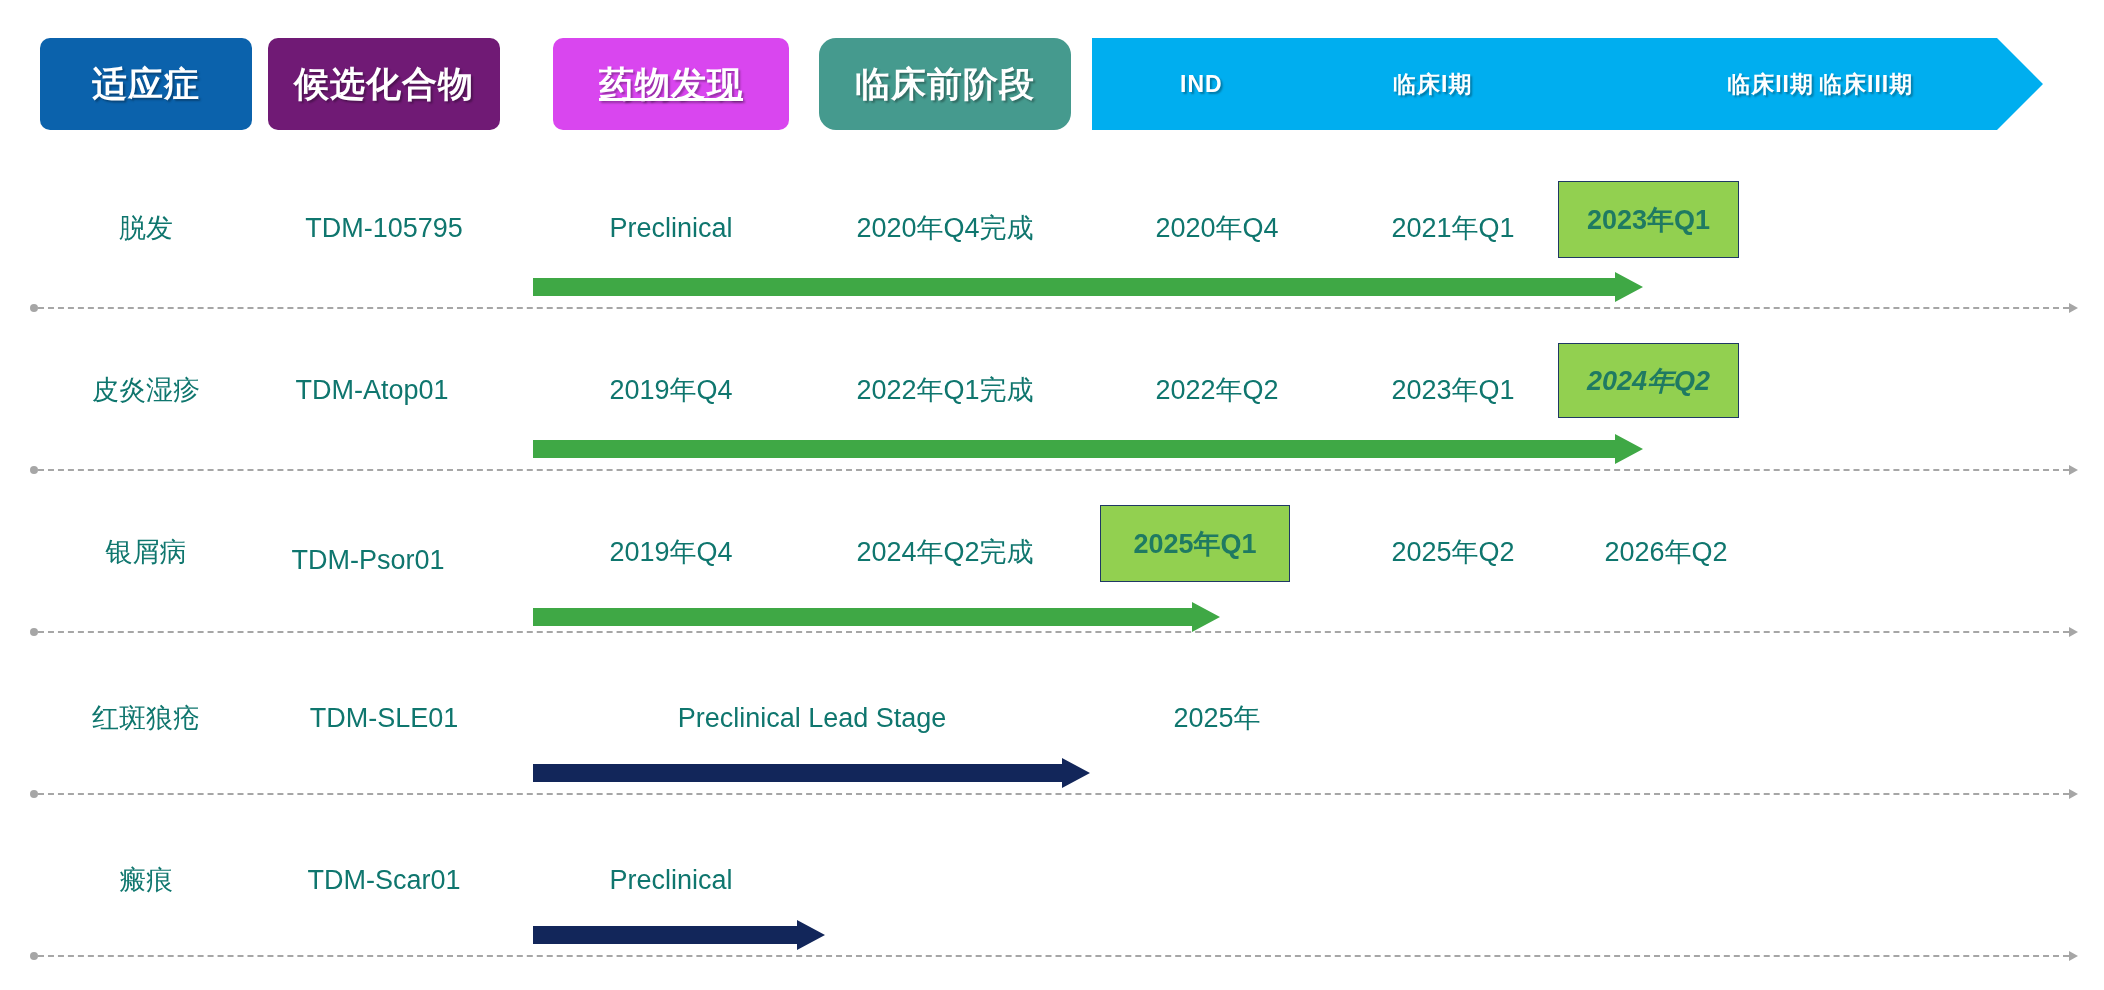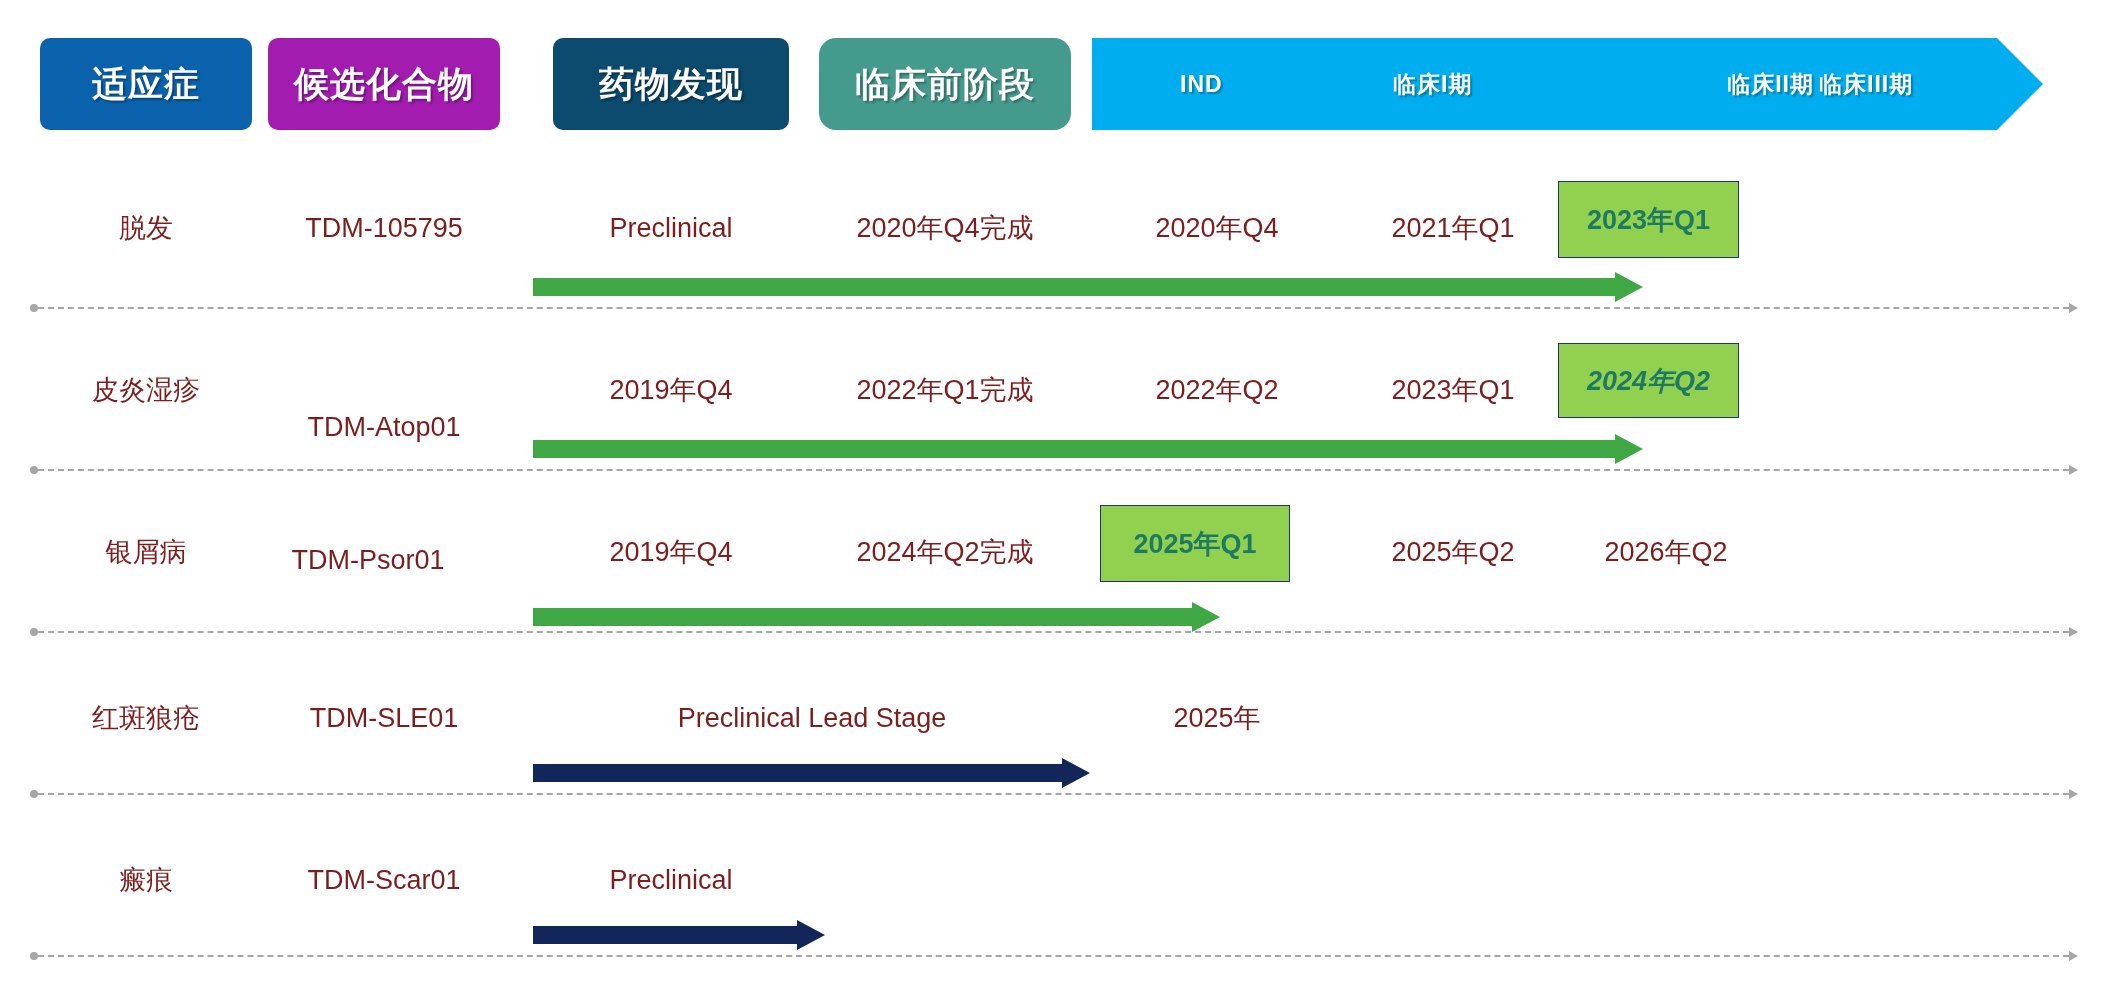--- a/index.html
+++ b/index.html
@@ -25,21 +25,21 @@
     color:#ffffff;font-weight:bold;font-size:23px;letter-spacing:1px;
     text-shadow:2px 2px 2px rgba(0,0,0,.30);
     box-sizing:border-box;
   }
   .hdr-chev > span{position:relative;z-index:2;}
 
   
   .cell{
     position:absolute;
     display:flex;align-items:center;justify-content:center;
-    font-size:27px;color:#7f1d1d;white-space:nowrap;
+    font-size:27px;color:#0f766e;white-space:nowrap;
     height:46px;
   }
 
   
   .hl{
     position:absolute;
     background:#92D050;border:1.5px solid #1F3864;
     display:flex;align-items:center;justify-content:center;
     font-size:27px;font-weight:bold;color:#1F7A62;white-space:nowrap;
     box-sizing:border-box;
@@ -67,25 +67,25 @@
 </style>
 </head>
 <body>
 
 <div id="stage">
 
   <div class="hdr-box" style="left:40px;width:212px;background:#0B62AC;">
     <span>适应症</span>
   </div>
 
-  <div class="hdr-box" style="left:268px;width:232px;background:#a21caf;">
+  <div class="hdr-box" style="left:268px;width:232px;background:#701a75;">
     <span>候选化合物</span>
   </div>
 
-  <div class="hdr-box" style="left:553px;width:236px;background:#0c4a6e;">
+  <div class="hdr-box" style="left:553px;width:236px;background:#d946ef;text-decoration:underline;">
     <span>药物发现</span>
   </div>
 
   <div class="hdr-box" style="left:819px;width:252px;background:#459A8E;border-radius:17px;">
     <span>临床前阶段</span>
   </div>
 
   <div class="hdr-chev" style="left:1092px;width:296px;padding-left:88px;">
     <svg width="296" height="92" viewBox="0 0 296 92" style="position:absolute;left:0;top:0;z-index:1;">
       <polygon points="0,0 250,0 296,46 250,92 0,92" fill="#00AEEF"></polygon>
@@ -128,21 +128,21 @@
     </svg>
   </div>
 
   <div class="sep" style="left:30px;top:303px;width:2048px;">
     <span class="dot"></span>
     <span class="line"></span>
     <span class="head"></span>
   </div>
 
   <div class="cell" style="left:40px;top:367px;width:212px;">皮炎湿疹</div>
-  <div class="cell" style="left:268px;top:367px;width:232px;margin-top:37px;">TDM-Atop01</div>
+  <div class="cell" style="left:256px;top:367px;width:232px;">TDM-Atop01</div>
   <div class="cell" style="left:553px;top:367px;width:236px;">2019年Q4</div>
   <div class="cell" style="left:819px;top:367px;width:252px;">2022年Q1完成</div>
   <div class="cell" style="left:1092px;top:367px;width:250px;">2022年Q2</div>
   <div class="cell" style="left:1305px;top:367px;width:296px;">2023年Q1</div>
   <div class="hl" style="left:1558px;top:343px;width:181px;height:75px;font-style:italic;">2024年Q2</div>
 
   <div class="bar" style="left:533px;top:434px;">
     <svg width="1110" height="30" viewBox="0 0 1110 30">
       <polygon points="0,6 1082,6 1082,0 1110,15 1082,30 1082,24 0,24" fill="#3FA845"></polygon>
     </svg>

